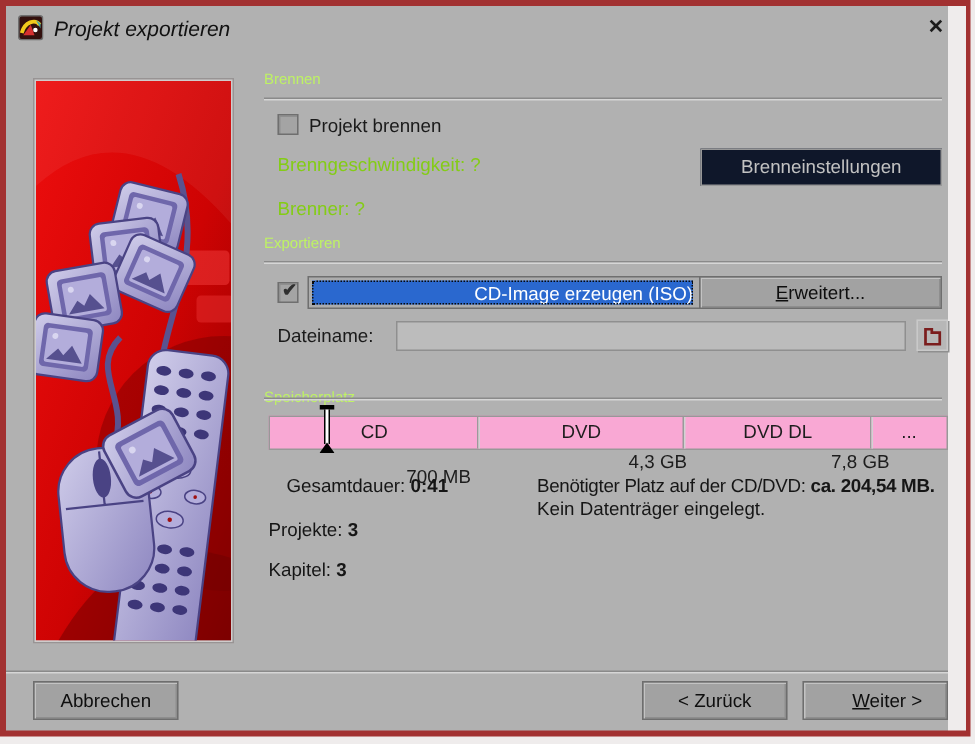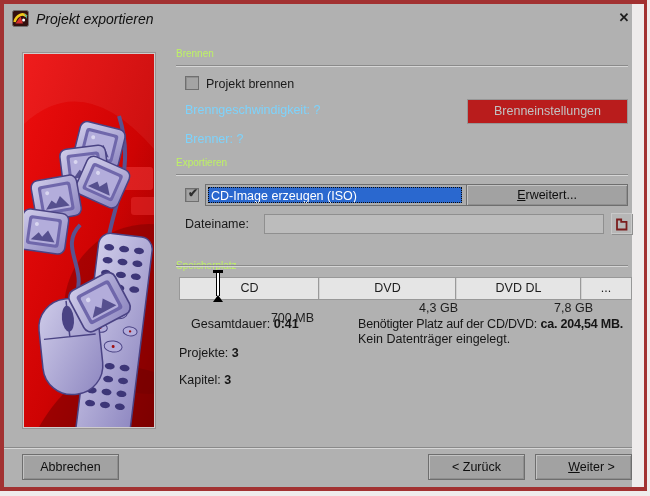--- a/index.html
+++ b/index.html
@@ -27,54 +27,54 @@
   
   .promo-frame { left:22px; top:52px; width:134px; height:377px;
                  border:1px solid #989494; background:#cfcccc; padding:1px; }
   .promo-frame svg { display:block; }
 
   
   .sec-title { font-weight:normal; font-size:10px; color:#bef264; }
   .groove { height:0; border-top:1px solid #8a8a8a; border-bottom:1px solid #d6d6d6; }
 
   .label { color:#1a1a1a; }
-  .label-dis { color:#7dd3fc; }
+  .label-dis { color:#84cc16; }
 
   
   .checkbox { width:14px; height:14px; background:#a4a4a4; border:1px solid #6f6f6f;
               box-shadow:inset 1px 1px 0 #8f8f8f; }
   .checkbox .mark { position:absolute; left:0px; top:-3px; width:14px; height:14px;
                     font-size:12px; font-weight:bold; color:#2f2f2f; line-height:14px; text-align:center; }
 
   
   .btn { background:#a2a2a2; border:1px solid #6e6e6e; color:#0e0e0e;
          text-align:center; font-size:12.5px;
          box-shadow:inset 1px 1px 0 #c3c3c3, inset -1px -1px 0 #8e8e8e; }
-  .btn-dis { background:#b91c1c; border:1px solid #979797; color:#c2c2c2;
+  .btn-dis { background:#0f172a; border:1px solid #979797; color:#c2c2c2;
              text-align:center; font-size:12.5px; box-shadow:none; }
 
   
   .combo { left:205px; top:184px; width:278px; height:22px;
-           background:#acacac; border:1px solid #6f6f6f; }
+           background:#acacac; border:1px solid #6f6f6f;text-align:right; }
   .combo-sel { position:absolute; left:2px; top:2px; right:20px; bottom:2px;
                background:#2a68cf; color:#fff; outline:1px dotted #0a0a0a; outline-offset:-1px;
                padding:2px 0 0 3px; font-size:12.5px; white-space:nowrap; overflow:hidden; }
   .combo-arrow { position:absolute; right:6px; top:9px; width:0; height:0;
                  border-left:4px solid transparent; border-right:4px solid transparent;
                  border-top:5px solid #3a3a3a; }
 
   .filename-input { left:264px; top:214px; width:340px; height:20px;
                     background:#bcbcbc; border:1px solid #8f8f8f;
                     font-family:"Liberation Sans",sans-serif; font-size:12.5px; padding:0 3px; }
   .folder-btn { left:611px; top:213px; width:21px; height:21px; background:#b7b7b7;
                 border:1px solid #c9c9c9; box-shadow:1px 1px 0 #8f8f8f; }
 
   
   .cap-bar { left:179px; top:277px; width:453px; height:23px;
-             background:#e5e5e5; border:1px solid #989898; display:flex; }
+             background:#f9a8d4; border:1px solid #989898; display:flex; }
   .cap-seg { height:100%; text-align:center; font-size:12.5px; color:#1d1d1d; padding-top:3px; }
   .cap-sep { position:absolute; top:0; width:1px; height:21px; background:#d2d2d2;
              box-shadow:-1px 0 0 #9a9a9a; }
   .cap-val { position:absolute; top:301px; width:100px; text-align:right; font-size:12.5px; color:#1d1d1d; }
 
   .bold { font-weight:bold; }
 
   .req-block { left:358px; top:317px; width:278px; font-size:12.5px; line-height:15px; }
   .req-line1 { white-space:nowrap; letter-spacing:-0.2px; }
 

